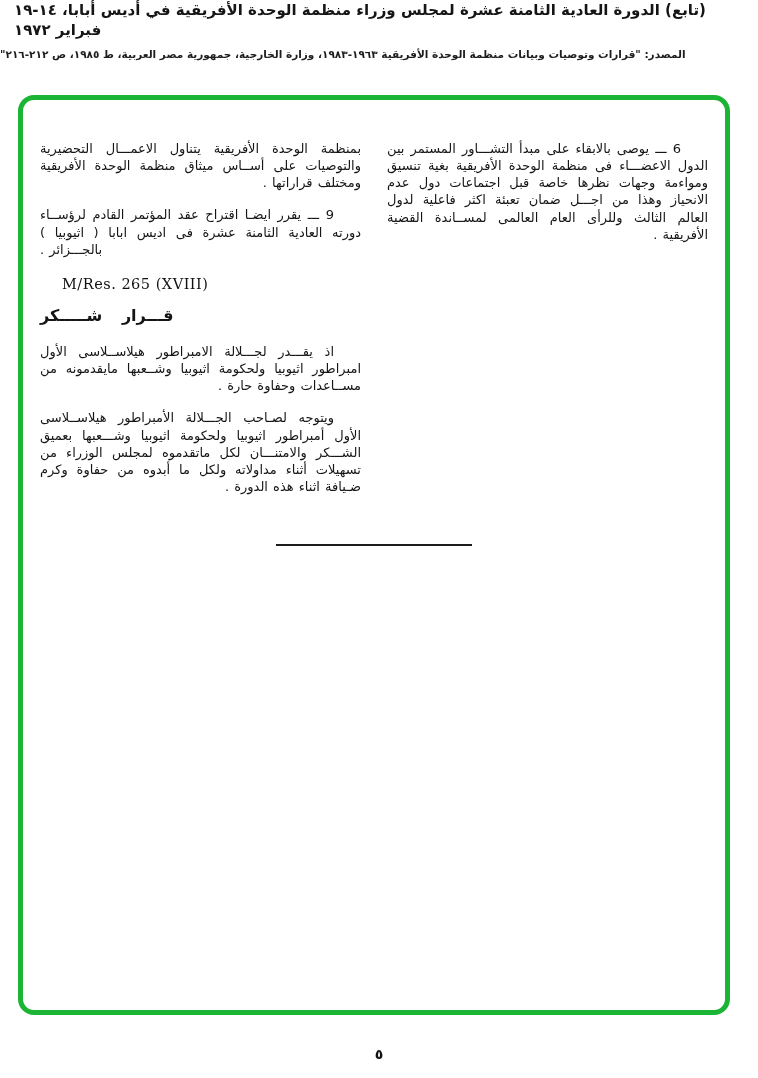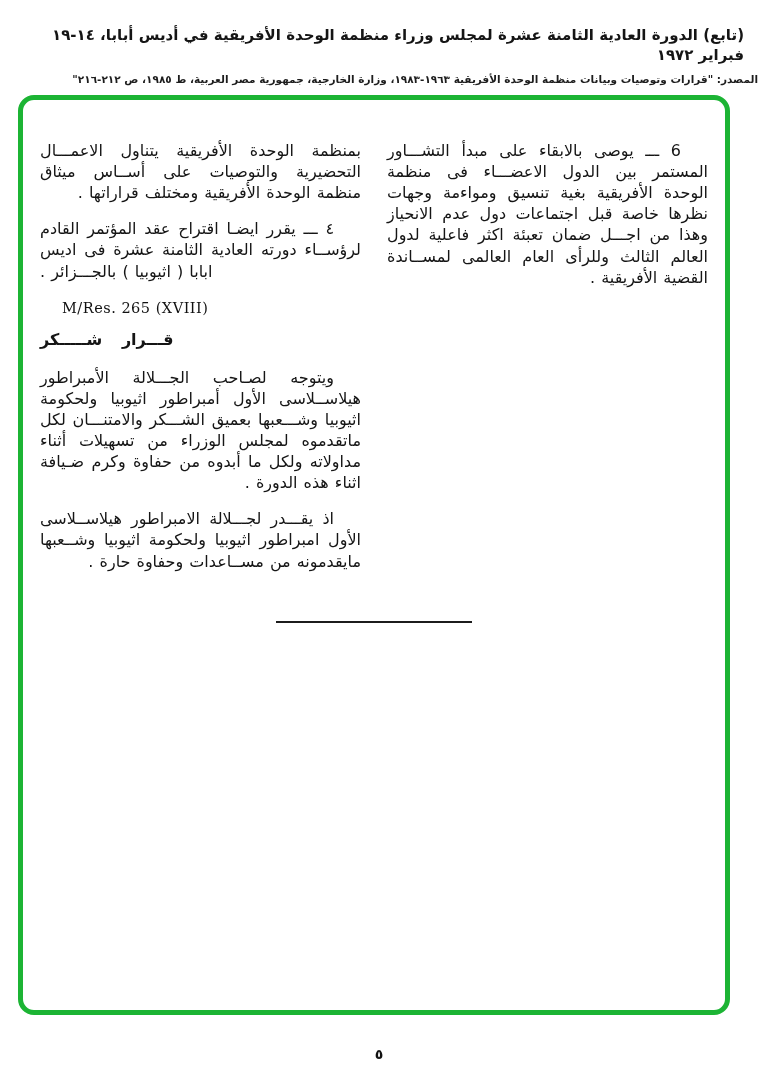--- a/index.html
+++ b/index.html
@@ -13,22 +13,21 @@
     position: relative;
     width: 758px;
     height: 1078px;
     background: #ffffff;
     overflow: hidden;
   }
 
   
   .header {
     direction: rtl;
-    text-align: right;
-    padding-top: 25px;
+    text-align: left;
   }
   .header-title {
     font-size: 15px;
     font-weight: bold;
     letter-spacing: 0;
     line-height: 1.35;
     padding: 0 14px;
   }
   .header-source {
     font-size: 10.5px;
@@ -60,21 +59,21 @@
   }
   .col {
     flex: 1 1 0;
     min-width: 0;
   }
 
   .para {
     direction: rtl;
     unicode-bidi: embed;
     text-align: justify;
-    font-size: 16px;
+    font-size: 13px;
     line-height: 1.32;
     margin: 0 0 15px 0;
     word-spacing: 1px;
   }
   .para.indent { text-indent: 27px; }
   .para.last-left { text-align-last: left; }
 
   .mres {
     direction: ltr;
     text-align: left;
@@ -125,28 +124,28 @@
 
   <div class="frame">
     <div class="columns">
 
       <section class="col">
         <p class="para indent">6 ـــ يوصى بالابقاء على مبدأ التشـــاور المستمر بين الدول الاعضـــاء فى منظمة الوحدة الأفريقية بغية تنسيق ومواءمة وجهات نظرها خاصة قبل اجتماعات دول عدم الانحياز وهذا من اجـــل ضمان تعبئة اكثر فاعلية لدول العالم الثالث وللرأى العام العالمى لمســاندة القضية الأفريقية .</p>
       </section>
 
       <section class="col">
         <p class="para">بمنظمة الوحدة الأفريقية يتناول الاعمـــال التحضيرية والتوصيات على أســاس ميثاق منظمة الوحدة الأفريقية ومختلف قراراتها .</p>
-        <p class="para indent last-left">٤ ـــ يقرر ايضـا اقتراح عقد المؤتمر القادم لرؤســاء دورته العادية الثامنة عشرة فى اديس ابابا ( اثيوبيا ) بالجـــزائر .</p>
+        <p class="para indent last-left">9 ـــ يقرر ايضـا اقتراح عقد المؤتمر القادم لرؤســاء دورته العادية الثامنة عشرة فى اديس ابابا ( اثيوبيا ) بالجـــزائر .</p>
 
         <div class="mres">M/Res. 265 (XVIII)</div>
 
         <div class="res-title">قـــرار شـــــكر</div>
 
+        <p class="para indent">اذ يقـــدر لجـــلالة الامبراطور هيلاســلاسى الأول امبراطور اثيوبيا ولحكومة اثيوبيا وشــعبها مايقدمونه من مســاعدات وحفاوة حارة .</p>
         <p class="para indent">ويتوجه لصـاحب الجـــلالة الأمبراطور هيلاســلاسى الأول أمبراطور اثيوبيا ولحكومة اثيوبيا وشـــعبها بعميق الشـــكر والامتنـــان لكل ماتقدموه لمجلس الوزراء من تسهيلات أثناء مداولاته ولكل ما أبدوه من حفاوة وكرم ضـيافة اثناء هذه الدورة .</p>
-        <p class="para indent">اذ يقـــدر لجـــلالة الامبراطور هيلاســلاسى الأول امبراطور اثيوبيا ولحكومة اثيوبيا وشــعبها مايقدمونه من مســاعدات وحفاوة حارة .</p>
       </section>
 
     </div>
 
     <div class="divider"></div>
   </div>
 
   <div class="page-number">٥</div>
 
 </div>

